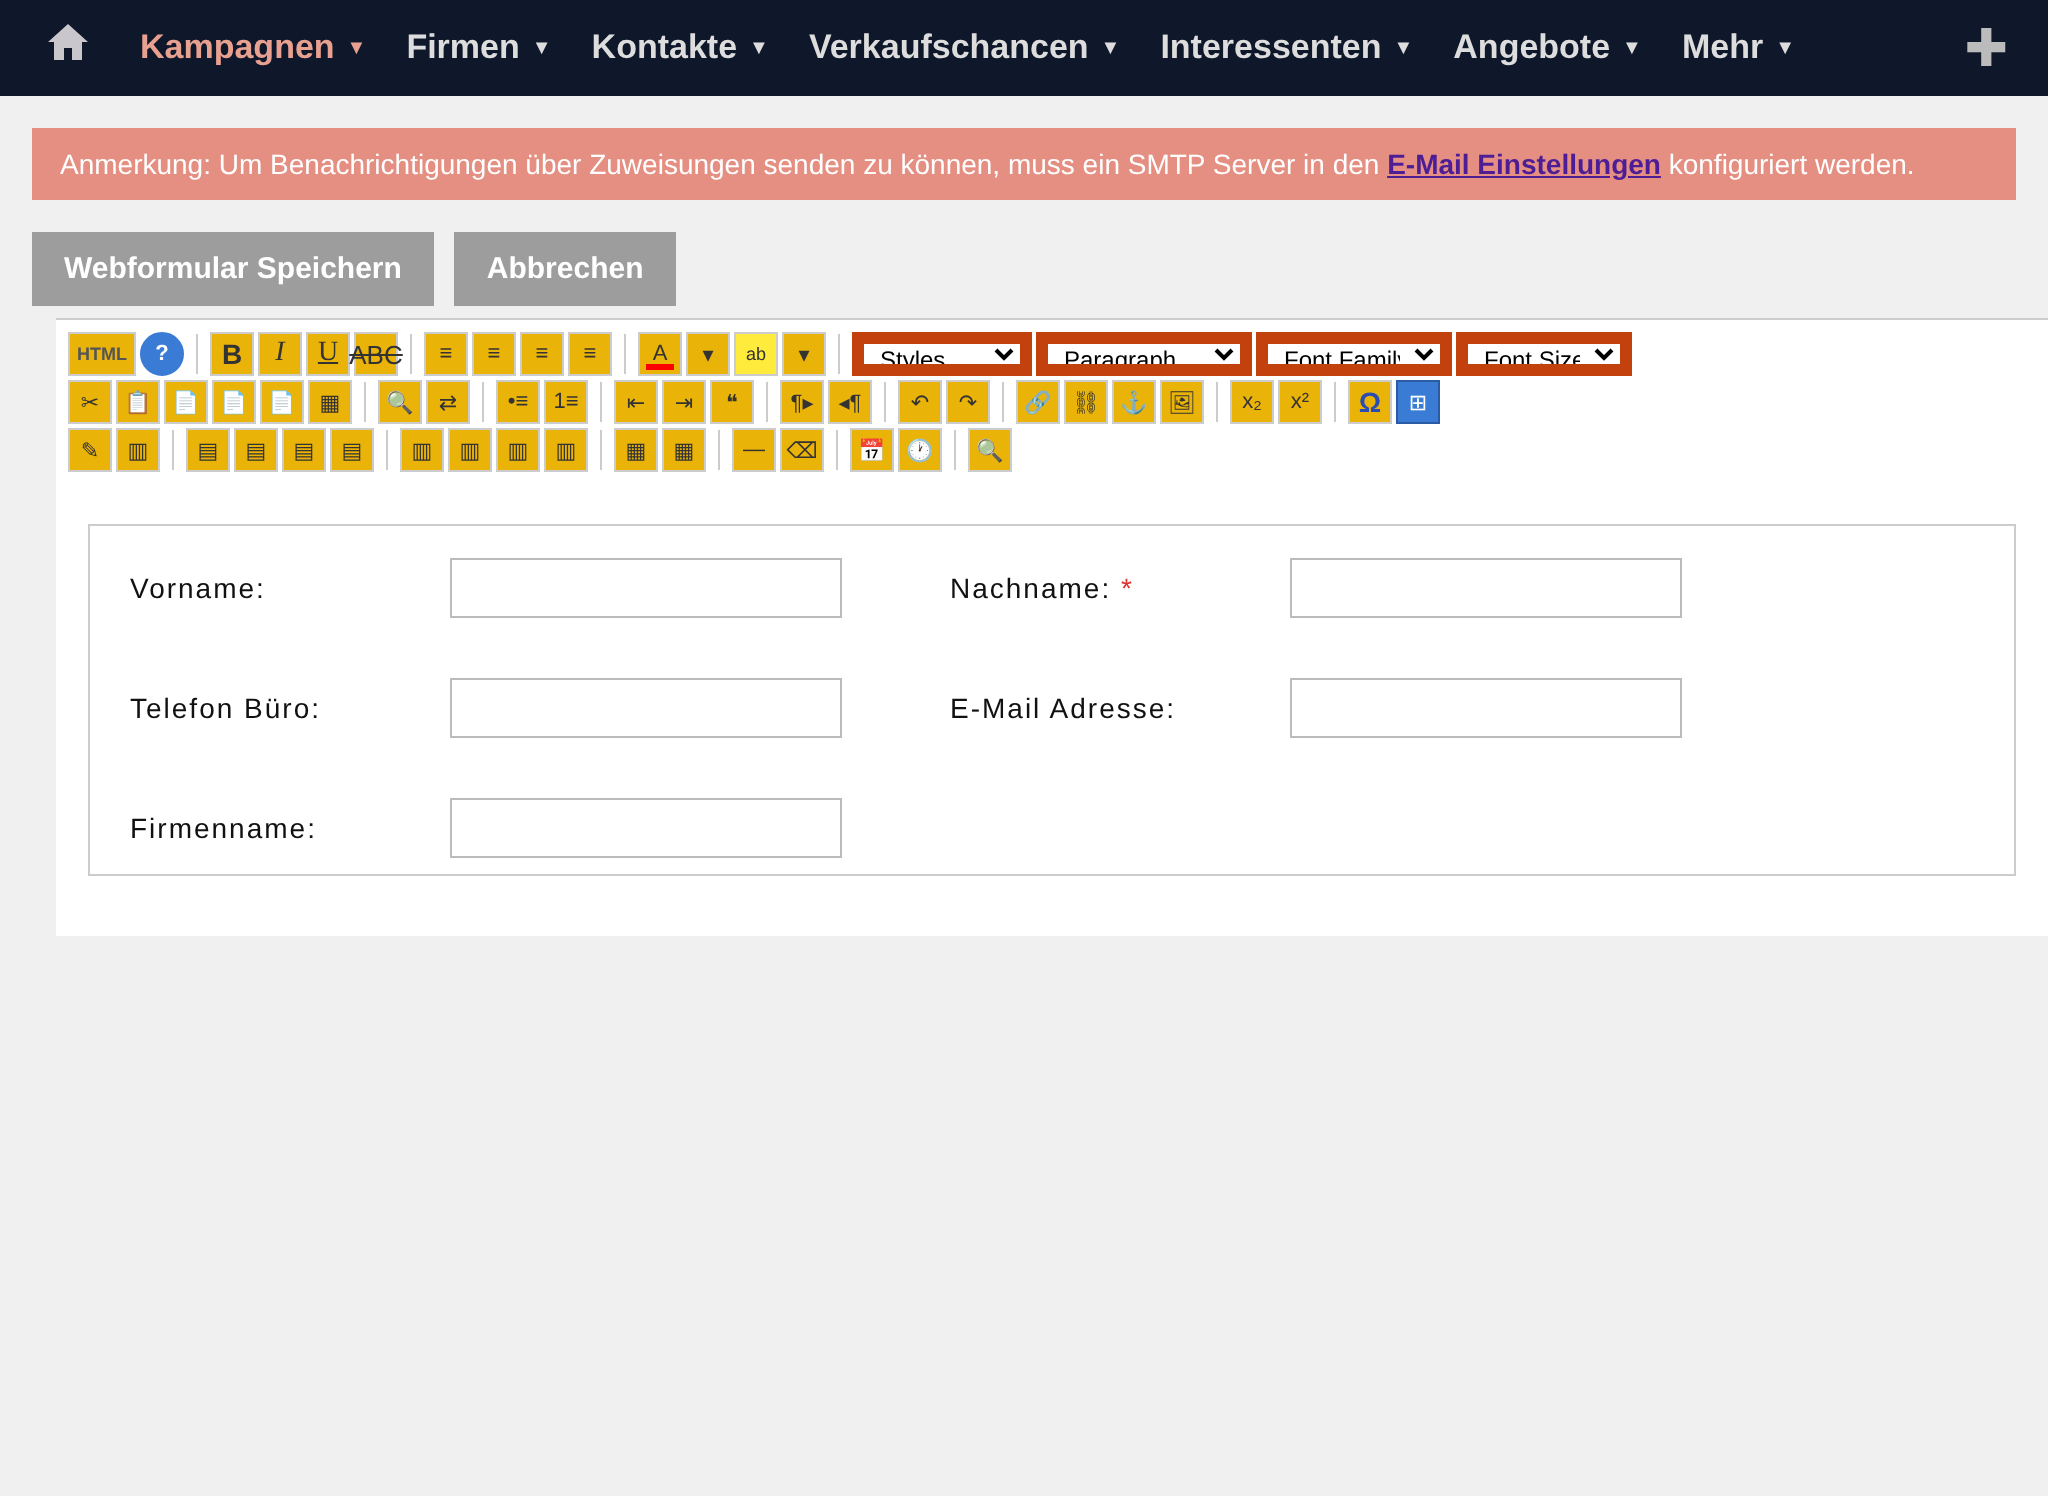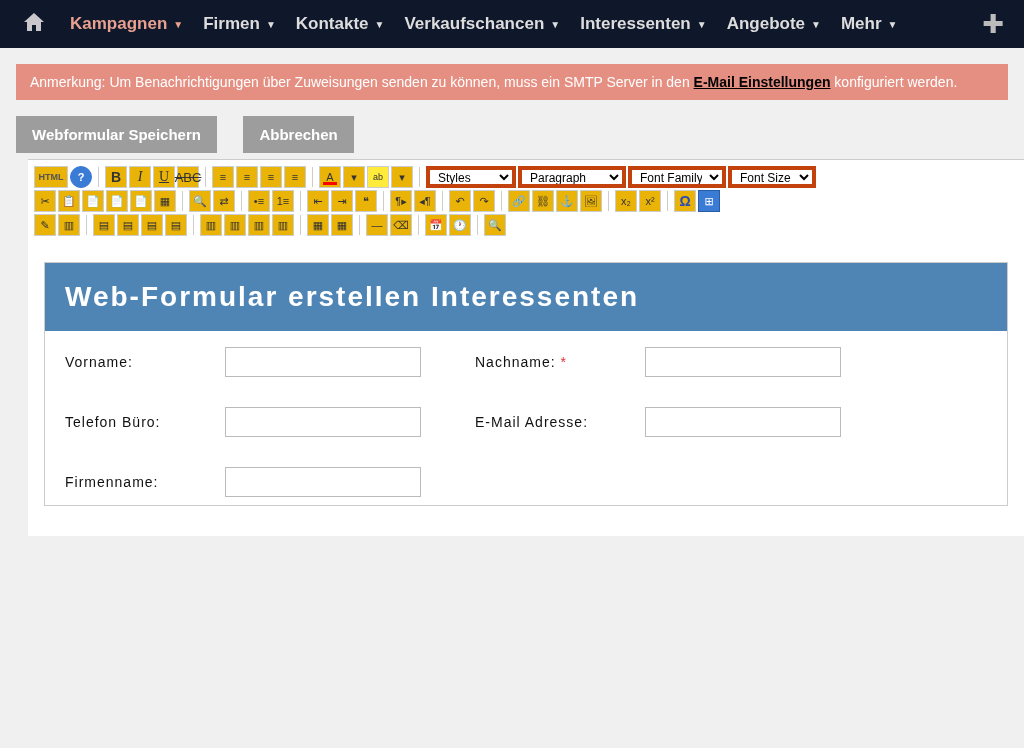--- a/index.html
+++ b/index.html
@@ -8,38 +8,38 @@
 
 .topnav { background: #0f172a; height: 48px; display: flex; align-items: center; padding: 0 8px; justify-content: center; }
 .topnav .home { color: #c9c6cc; font-size: 20px; padding: 0 16px; cursor: pointer; }
 .nav-item { color: #ddd; font-size: 17px; font-weight: 600; padding: 0 10px; display: flex; align-items: center; cursor: pointer; }
 .nav-item.active { color: #e8a090; }
 .nav-item .caret { margin-left: 6px; font-size: 10px; }
 .topnav .plus { margin-left: auto; color: #bbb; font-size: 26px; padding: 0 12px; cursor: pointer; }
 
 
 .notice { background: #e58f82; color: #fff; margin: 16px 16px 16px 16px; padding: 10px 14px; font-size: 14px; }
-.notice a { color: #000000; text-decoration: underline; font-weight: 600; }
+.notice a { color: #4c1d95; text-decoration: underline; font-weight: 600; }
 .notice .pre { font-weight: 400; }
 
 
 .actions { margin: 0 16px 6px 16px; }
-.btn { display: inline-block; background: #9d9d9d; color: #fff; border: none; padding: 10px 16px; font-size: 15px; font-weight: 600; cursor: pointer; margin-right: 22px; }
+.btn { display: inline-block; background: #9d9d9d; color: #fff; border: none; padding: 10px 16px; font-size: 15px; font-weight: 600; cursor: pointer; margin-right: 6px; }
 
 
 .editor-wrap { background: #fff; margin-left: 28px; border-top: 1px solid #ccc; padding-bottom: 30px; }
 
 
 .toolbar { padding: 6px 6px 4px 6px; }
 .tb-row { display: flex; align-items: center; flex-wrap: wrap; gap: 2px; margin-bottom: 2px; }
 .tb-btn { width: 22px; height: 22px; border: 1px solid #ccc; background: #eab308; display: inline-flex; align-items: center; justify-content: center; font-size: 11px; cursor: pointer; color: #333; }
 .tb-btn.html { width: 34px; font-size: 9px; font-weight: bold; color: #555; }
 .tb-btn.help { border-radius: 50%; background: #3a7bd5; color: #fff; font-weight: bold; border-color: #3a7bd5; }
 .tb-sep { width: 1px; height: 20px; background: #ccc; margin: 0 4px; }
-.tb-select { height: 22px; border: 4px solid #c2410c; font-size: 12px; background: #fff; cursor: pointer; padding: 0 4px; }
+.tb-select { height: 22px; border: 6px solid #c2410c; font-size: 12px; background: #fff; cursor: pointer; padding: 0 4px; }
 .tb-select.styles { width: 90px; }
 .tb-select.para { width: 108px; }
 .tb-select.ff { width: 98px; }
 .tb-select.fs { width: 88px; }
 .tb-btn.bold { font-weight: bold; font-size: 14px; }
 .tb-btn.italic { font-style: italic; font-family: serif; font-size: 14px; }
 .tb-btn.under { text-decoration: underline; font-family: serif; font-size: 14px; }
 .tb-btn.strike { text-decoration: line-through; font-size: 13px; }
 .tb-btn.color-a { position: relative; }
 .tb-btn.color-a::after { content:""; position:absolute; bottom:2px; left:3px; right:3px; height:3px; background:red; }
@@ -193,21 +193,20 @@
       <span class="tb-btn">⌫</span>
       <span class="tb-sep"></span>
       <span class="tb-btn">📅</span>
       <span class="tb-btn">🕐</span>
       <span class="tb-sep"></span>
       <span class="tb-btn">🔍</span>
     </div>
   </div>
 
   <div class="form-preview">
-    <div class="form-header">Web-Formular erstellen Interessenten</div>
     <div class="form-body">
       <div class="form-grid">
         <div class="form-label">Vorname:</div>
         <input class="form-input" type="text" style="">
         <div></div>
         <div class="form-label"><span>Nachname:</span> <span class="req">*</span></div>
         <input class="form-input" type="text" style="">
 
         <div class="form-label">Telefon Büro:</div>
         <input class="form-input" type="text" style="">

